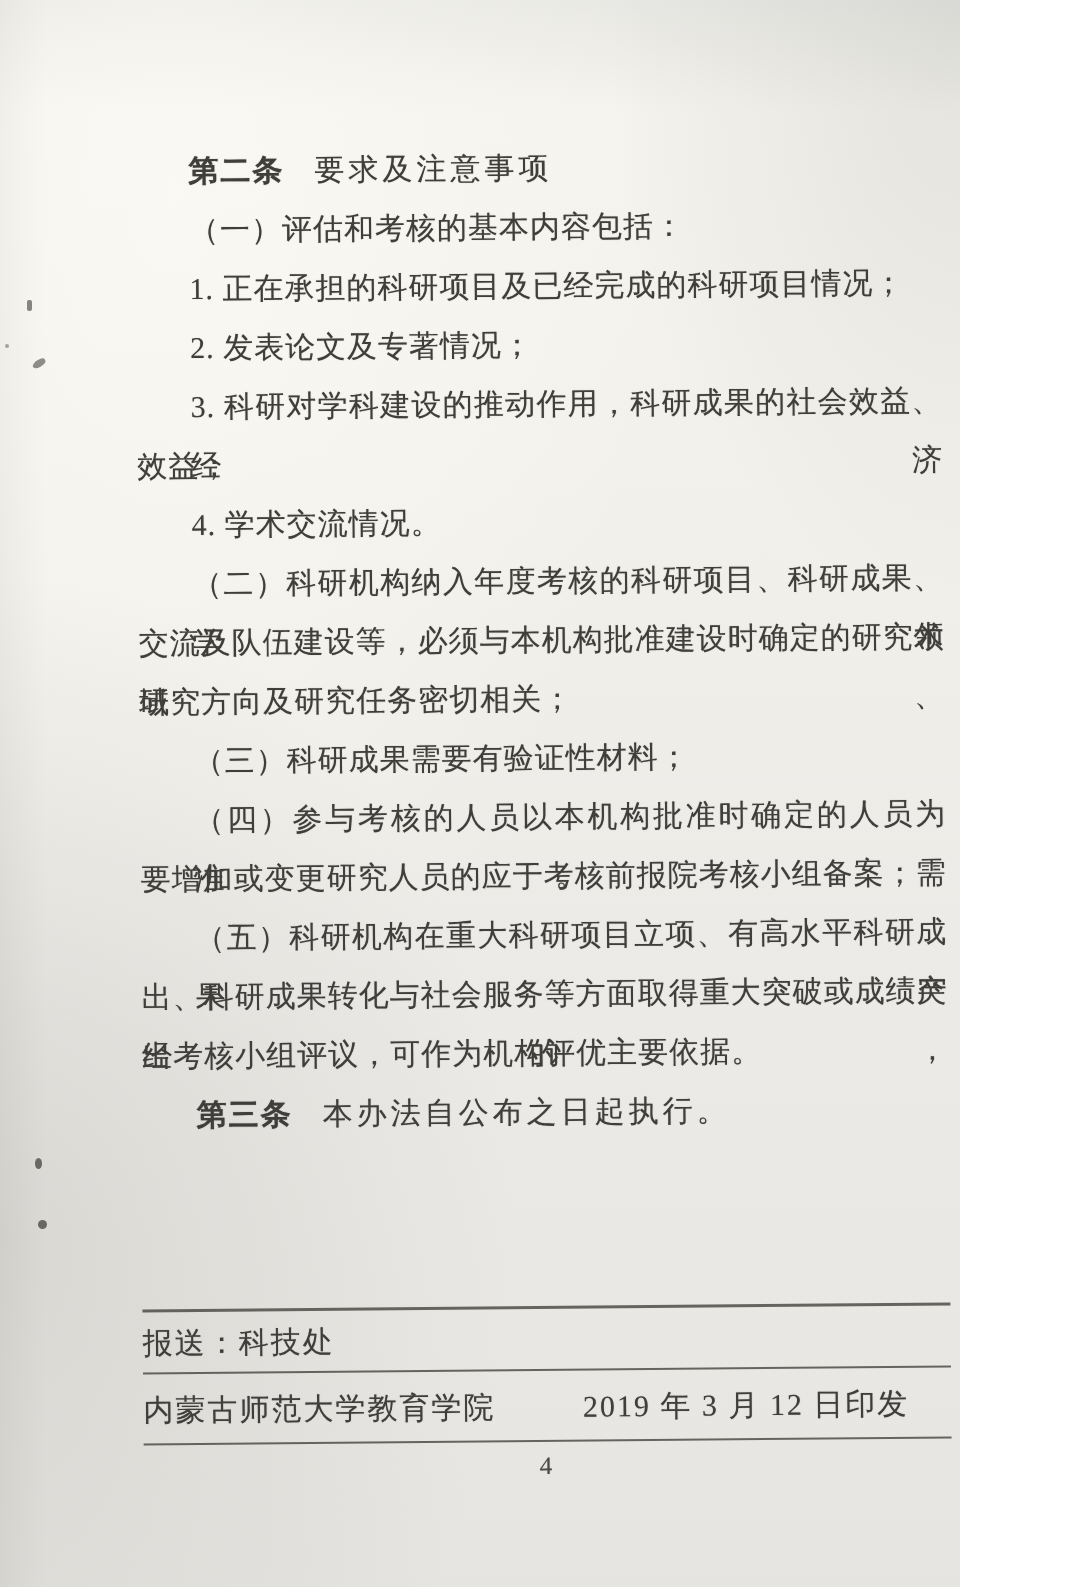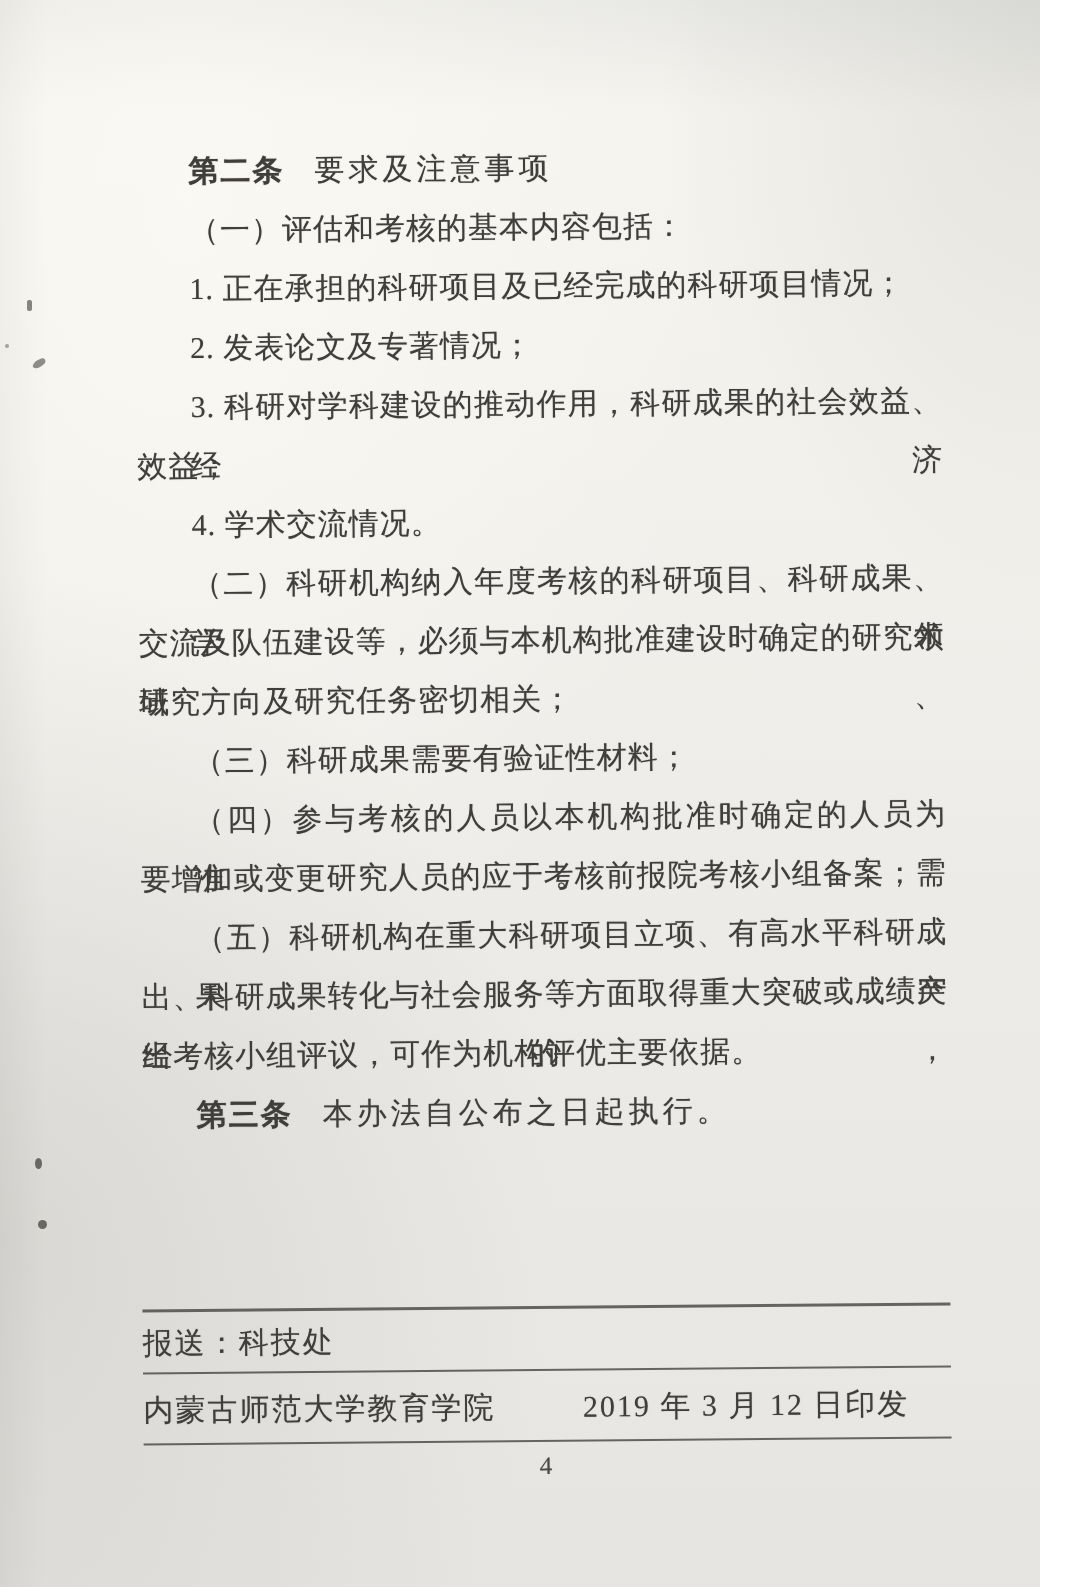--- a/index.html
+++ b/index.html
@@ -6,21 +6,21 @@
     margin: 0;
     padding: 0;
     width: 1080px;
     height: 1587px;
     overflow: hidden;
     font-family: "Liberation Serif", "DejaVu Serif", serif;
   }
   
   .paper {
     position: relative;
-    width: 1040px;
+    width: 960px;
     height: 1587px;
     background:
       radial-gradient(ellipse at 0% 78%, rgba(150,148,142,0.20), rgba(150,148,142,0) 38%),
       radial-gradient(ellipse at 100% 2%, rgba(148,152,146,0.18), rgba(148,152,146,0) 26%),
       radial-gradient(ellipse at 18% 12%, rgba(255,253,246,0.55), rgba(255,253,246,0) 45%),
       linear-gradient(90deg, rgba(170,168,162,0.16) 0px, rgba(170,168,162,0) 46px),
       linear-gradient(180deg, #e7e7e3 0%, #f5f3ee 7%, #f3f1ec 28%, #edebe7 58%, #e8e7e3 88%, #e5e4e0 100%);
   }
   
   .sheet {

